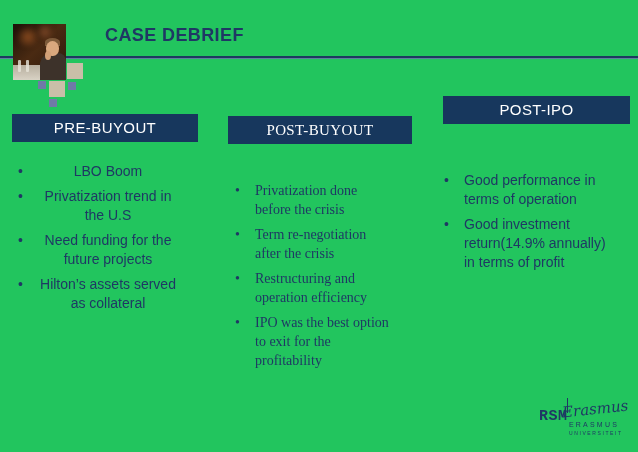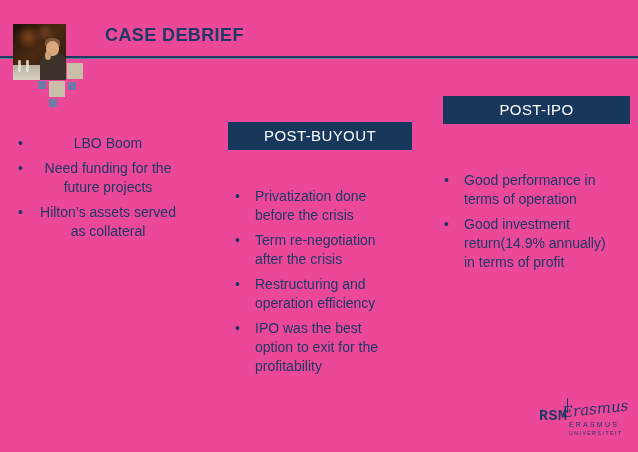--- a/index.html
+++ b/index.html
@@ -1,17 +1,17 @@
 <!DOCTYPE html>
 <html><head>
 <meta charset="utf-8">
 <style>
   html,body{margin:0;padding:0;background:#ffffff;}
   .slide{
-    position:relative;width:638px;height:452px;background:#ec4899;overflow:hidden;
+    position:relative;width:638px;height:452px;background:#22c55e;overflow:hidden;
     font-family:"Liberation Sans",sans-serif;
   }
   
   .top-line{
     position:absolute;left:0;top:56px;width:638px;height:3px;
     background:linear-gradient(to bottom,#1d3a5f 55%,#86a7c5 100%);
   }
   .title{
     position:absolute;left:105px;top:25px;margin:0;
     font-size:18px;font-weight:700;letter-spacing:.4px;color:#1f3864;
@@ -37,21 +37,21 @@
   .sq-tan2{left:49px;top:81px;width:16px;height:16px;background:#c9bfa8;}
   .sq-slate2{left:68px;top:82px;width:8px;height:8px;background:#6f7ba7;}
   .sq-slate3{left:49px;top:99px;width:8px;height:8px;background:#6f7ba7;}
   
   .col{position:absolute;}
   .col-header{
     height:28px;background:#17375d;color:#ffffff;
     font-size:15px;letter-spacing:.4px;line-height:28px;text-align:center;
   }
   .col1{left:12px;top:114px;width:186px;}
-  .col2{left:228px;top:122px;width:184px;}
+  .col2{left:228px;top:116px;width:184px;font-family:Liberation Serif, serif;}
   .col3{left:443px;top:96px;width:187px;}
   ul.bullets{list-style:none;padding:0;color:#1f3864;font-size:14px;line-height:19px;}
   .col1 ul.bullets{margin:20px 0 0 6px;width:160px;text-align:center;}
   .col2 ul.bullets{margin:37px 0 6px 7px;width:160px;}
   .col3 ul.bullets{margin:47px 16px 0 1px;width:168px;}
   ul.bullets li{position:relative;padding-left:20px;margin-bottom:6px;}
   ul.bullets li::before{content:"\2022";position:absolute;left:0;top:0;color:#1f3864;}
   
   .logo{position:absolute;left:536px;top:396px;width:98px;height:44px;color:#1f3864;}
   .logo-rsm{position:absolute;left:3px;top:12px;font-size:15px;font-weight:700;letter-spacing:.5px;font-family:Liberation Mono, monospace;}
@@ -86,22 +86,24 @@
     <div class="ph-hand"></div>
   </div>
 
   <div class="sq sq-tan1"></div>
   <div class="sq sq-slate1"></div>
   <div class="sq sq-tan2"></div>
   <div class="sq sq-slate2"></div>
   <div class="sq sq-slate3"></div>
 
   <section class="col col1">
+    <div class="col-header">PRE-BUYOUT</div>
     <ul class="bullets">
       <li><span>LBO Boom</span></li>
+      <li><span>Privatization trend in the U.S</span></li>
       <li><span>Need funding for the future projects</span></li>
       <li><span>Hilton’s assets served as collateral</span></li>
     </ul>
   </section>
 
   <section class="col col2">
     <div class="col-header">POST-BUYOUT</div>
     <ul class="bullets">
       <li><span>Privatization done before the crisis</span></li>
       <li><span>Term re-negotiation after the crisis</span></li>

